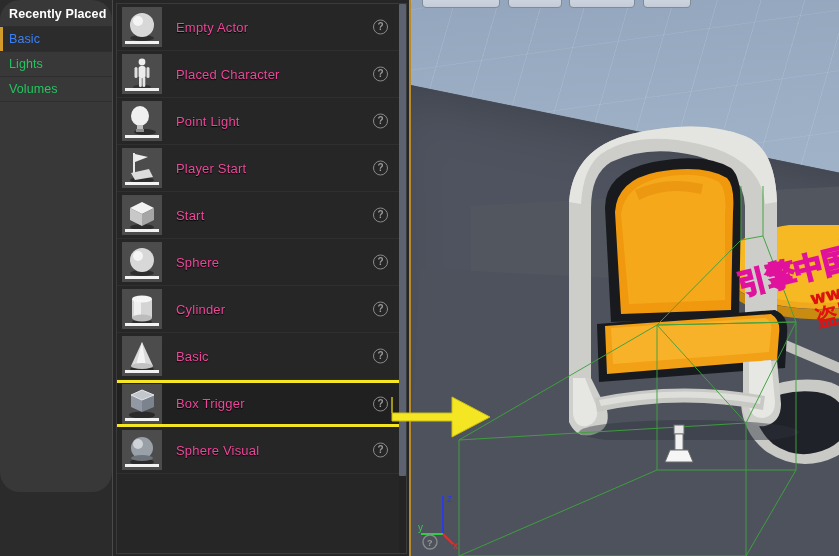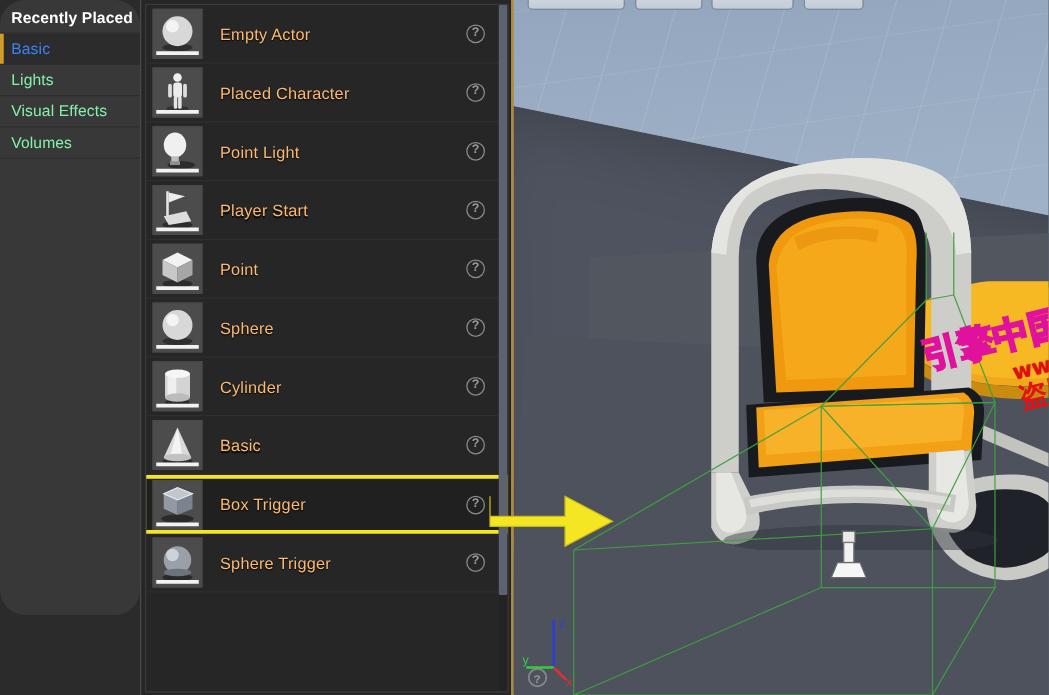--- a/index.html
+++ b/index.html
@@ -23,21 +23,21 @@
     position: relative;
     flex: 0 0 112px;
     padding-top: 2px;
     border-radius: 20px;
   }
   .cat-item {
     position: relative;
     height: 25px;
     line-height: 25px;
     padding-left: 9px;
-    color: #86efac;
+    color: #22c55e;
     font-size: 12.5px;
     letter-spacing: 0.1px;
     white-space: nowrap;
     border-bottom: 1px solid #2e2e2e;
     cursor: default;
   }
   .cat-item.first { font-weight: bold; color: #fff; }
   .cat-item.selected {
     background: #2c2c2c;
     color: #3b82f6;
@@ -98,21 +98,21 @@
   .thumb::after {
     content: "";
     position: absolute;
     left: 2px; right: 2px; bottom: 2px;
     height: 3px;
     background: #f2f2f2;
   }
   .thumb svg { display: block; }
   .row-label {
     margin-left: 14px;
-    color: #fdba74;
+    color: #ec4899;
     font-size: 13px;
     letter-spacing: 0.2px;
     white-space: nowrap;
     text-shadow: 0 1px 1px #000;
   }
   .help-icon {
     position: absolute;
     right: 18px;
     top: 50%;
     transform: translateY(-50%);
@@ -265,21 +265,20 @@
 </head>
 <body>
 
 <div id="app">
 
   <div id="category-sidebar">
     <div id="cat-list">
         <div class="cat-item first"><span>Recently Placed</span></div>
         <div class="cat-item selected"><span>Basic</span></div>
         <div class="cat-item"><span>Lights</span></div>
-        <div class="cat-item"><span>Visual Effects</span></div>
         <div class="cat-item"><span>Volumes</span></div>
       </div>
   </div>
 
   <div id="list-panel">
     <div id="list-scroll">
       <div id="rows">
           <div class="list-row">
             <div class="thumb">
               <svg width="38" height="38" viewBox="0 0 38 38">
@@ -337,21 +336,21 @@
           <div class="list-row">
             <div class="thumb">
               <svg width="38" height="38" viewBox="0 0 38 38">
                 <rect width="38" height="38" fill="#4c4c4c"></rect>
                 <ellipse cx="19" cy="31" rx="12" ry="3" fill="#2c2c2c"></ellipse>
                 <path d="M7 12 L19 6 L31 12 L19 18 Z" fill="#f2f2f2"></path>
                 <path d="M7 12 L19 18 L19 30 L7 24 Z" fill="#c8c8c8"></path>
                 <path d="M31 12 L19 18 L19 30 L31 24 Z" fill="#a6a6a6"></path>
               </svg>
             </div>
-            <span class="row-label">Point</span>
+            <span class="row-label">Start</span>
             <div class="help-icon">?</div>
           </div>
           <div class="list-row">
             <div class="thumb">
               <svg width="38" height="38" viewBox="0 0 38 38">
                 <rect width="38" height="38" fill="#4c4c4c"></rect>
                 <ellipse cx="19" cy="30" rx="12" ry="3" fill="#2e2e2e"></ellipse>
                 <circle cx="19" cy="17" r="12" fill="#d8d8d8"></circle>
                 <circle cx="15" cy="13" r="5" fill="#f4f4f4"></circle>
               </svg>
@@ -403,21 +402,21 @@
           <div class="list-row">
             <div class="thumb">
               <svg width="38" height="38" viewBox="0 0 38 38">
                 <rect width="38" height="38" fill="#4c4c4c"></rect>
                 <ellipse cx="19" cy="31" rx="12" ry="3.2" fill="#2a2a2a"></ellipse>
                 <circle cx="19" cy="17" r="11" fill="#9aa0a8"></circle>
                 <circle cx="15" cy="13" r="5" fill="#cfd3d8"></circle>
                 <ellipse cx="19" cy="27" rx="11" ry="3" fill="#6d737a"></ellipse>
               </svg>
             </div>
-            <span class="row-label">Sphere Trigger</span>
+            <span class="row-label">Sphere Visual</span>
             <div class="help-icon">?</div>
           </div>
         </div>
       <div id="list-scrollbar">
         <div id="list-scrollbar-thumb"></div>
       </div>
     </div>
   </div>
 
   <div id="viewport">

